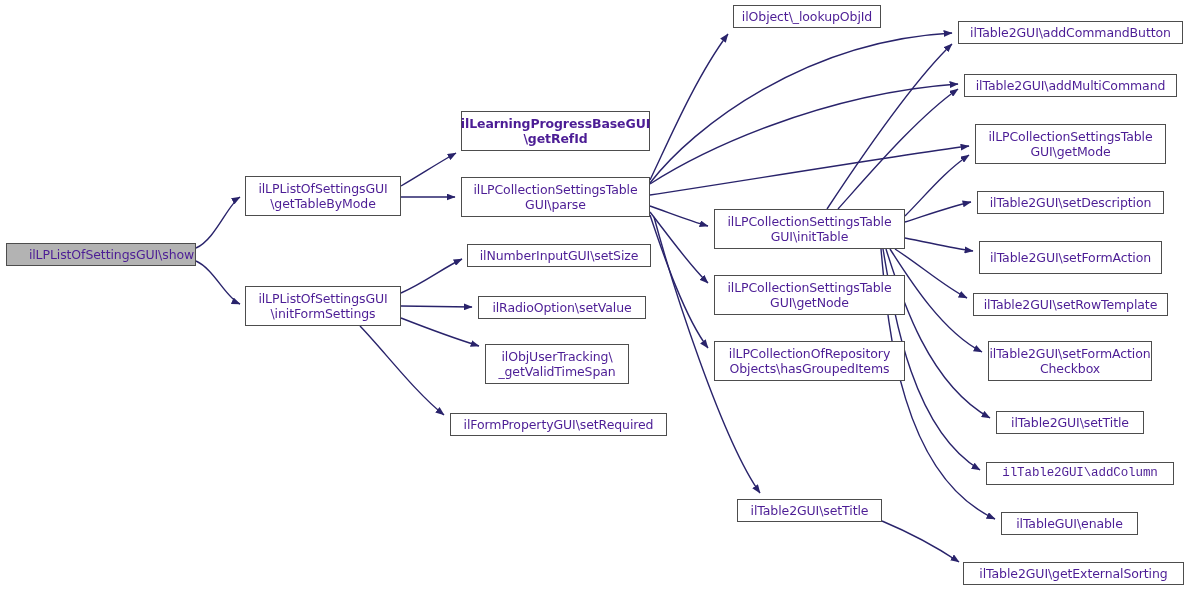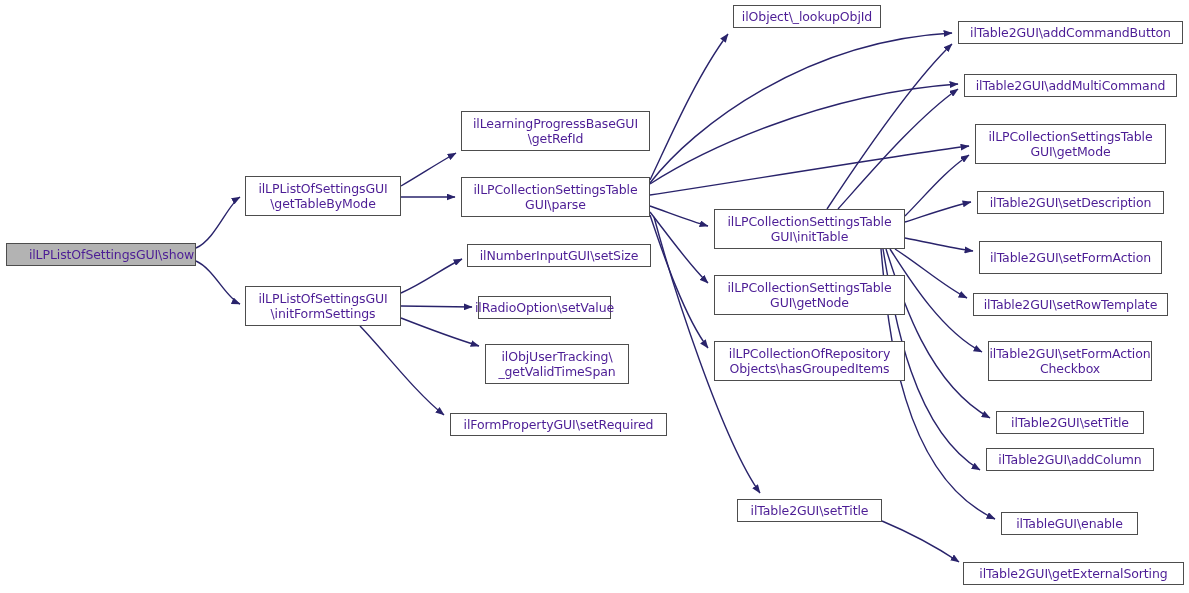--- a/index.html
+++ b/index.html
@@ -84,26 +84,26 @@
         <path d="M 881 249 C 888 327 900 475 995 519" fill="none" stroke="#29236b" stroke-width="1.4" marker-end="url(#arrowhead)"></path>
         <path d="M 882 521 C 913 534 938 548 959 562" fill="none" stroke="#29236b" stroke-width="1.4" marker-end="url(#arrowhead)"></path>
       </g>
   </svg>
   <div id="nodes-layer">
       <div class="node root" style="left: 6px; top: 243px; width: 190px; height: 23px; padding-left: 24px;">ilLPListOfSettingsGUI\show</div>
       <div class="node" style="left: 245px; top: 176px; width: 156px; height: 40px;">ilLPListOfSettingsGUI
 \getTableByMode</div>
       <div class="node" style="left: 245px; top: 286px; width: 156px; height: 40px;">ilLPListOfSettingsGUI
 \initFormSettings</div>
-      <div class="node" style="left: 461px; top: 111px; width: 189px; height: 40px;">ilLearningProgressBaseGUI
+      <div class="node" style="left: 461px; top: 111px; width: 189px; height: 40px; font-weight: bold;">ilLearningProgressBaseGUI
 \getRefId</div>
       <div class="node" style="left: 461px; top: 177px; width: 189px; height: 40px;">ilLPCollectionSettingsTable
 GUI\parse</div>
       <div class="node" style="left: 467px; top: 244px; width: 184px; height: 23px;">ilNumberInputGUI\setSize</div>
-      <div class="node" style="left: 478px; top: 296px; width: 133px; height: 23px;">ilRadioOption\setValue</div>
+      <div class="node" style="left: 478px; top: 296px; width: 168px; height: 23px;">ilRadioOption\setValue</div>
       <div class="node" style="left: 485px; top: 344px; width: 144px; height: 40px;">ilObjUserTracking\
 _getValidTimeSpan</div>
       <div class="node" style="left: 450px; top: 413px; width: 217px; height: 23px;">ilFormPropertyGUI\setRequired</div>
       <div class="node" style="left: 733px; top: 5px; width: 148px; height: 23px;">ilObject\_lookupObjId</div>
       <div class="node" style="left: 714px; top: 209px; width: 191px; height: 40px;">ilLPCollectionSettingsTable
 GUI\initTable</div>
       <div class="node" style="left: 714px; top: 275px; width: 191px; height: 40px;">ilLPCollectionSettingsTable
 GUI\getNode</div>
       <div class="node" style="left: 714px; top: 341px; width: 191px; height: 40px;">ilLPCollectionOfRepository
 Objects\hasGroupedItems</div>
@@ -111,17 +111,17 @@
       <div class="node" style="left: 958px; top: 21px; width: 225px; height: 23px;">ilTable2GUI\addCommandButton</div>
       <div class="node" style="left: 964px; top: 74px; width: 213px; height: 23px;">ilTable2GUI\addMultiCommand</div>
       <div class="node" style="left: 975px; top: 124px; width: 191px; height: 40px;">ilLPCollectionSettingsTable
 GUI\getMode</div>
       <div class="node" style="left: 977px; top: 191px; width: 187px; height: 23px;">ilTable2GUI\setDescription</div>
       <div class="node" style="left: 979px; top: 241px; width: 183px; height: 33px;">ilTable2GUI\setFormAction</div>
       <div class="node" style="left: 973px; top: 293px; width: 195px; height: 23px;">ilTable2GUI\setRowTemplate</div>
       <div class="node" style="left: 988px; top: 341px; width: 164px; height: 40px;">ilTable2GUI\setFormAction
 Checkbox</div>
       <div class="node" style="left: 996px; top: 411px; width: 148px; height: 23px;">ilTable2GUI\setTitle</div>
-      <div class="node" style="left: 986px; top: 448px; width: 168px; height: 23px;">ilTable2GUI\addColumn</div>
+      <div class="node" style="left: 986px; top: 462px; width: 188px; height: 23px; font-family: Liberation Mono, monospace;">ilTable2GUI\addColumn</div>
       <div class="node" style="left: 1001px; top: 512px; width: 137px; height: 23px;">ilTableGUI\enable</div>
       <div class="node" style="left: 963px; top: 562px; width: 221px; height: 23px;">ilTable2GUI\getExternalSorting</div>
     </div>
 </div>
 
 </body></html>

